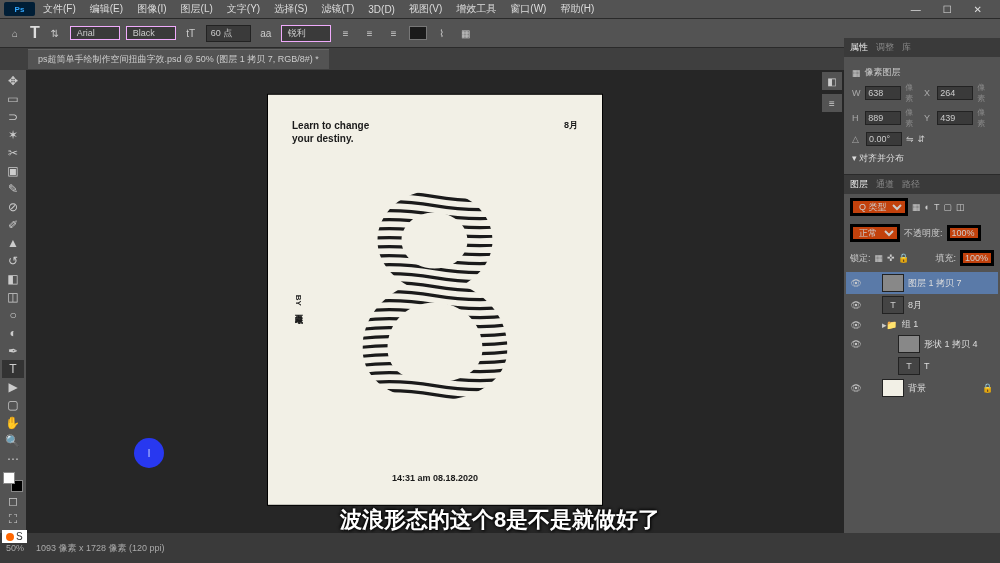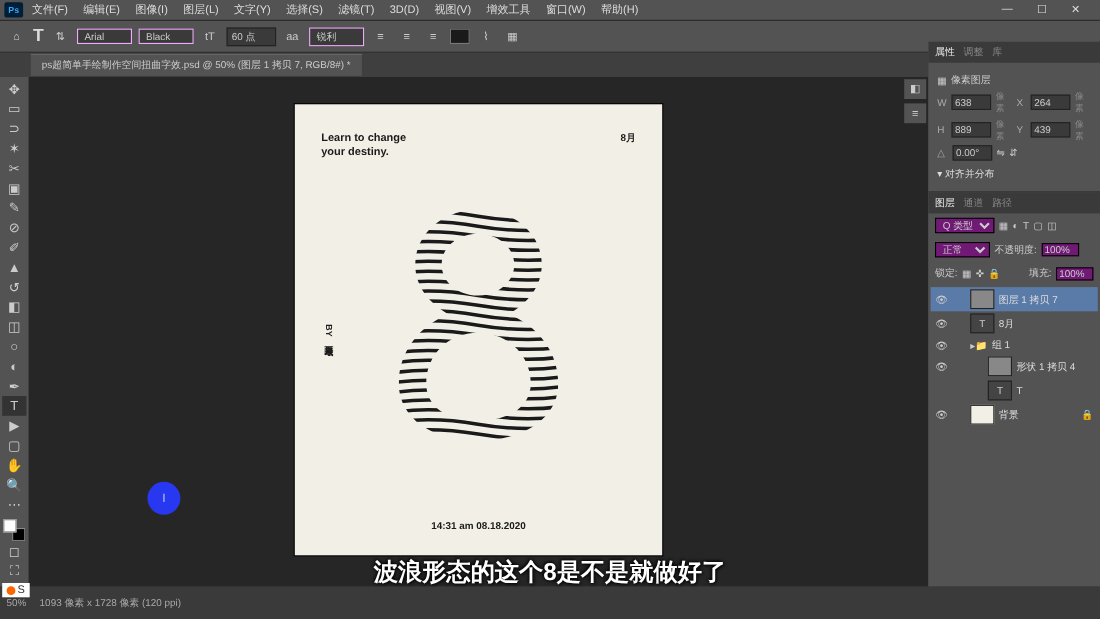--- a/index.html
+++ b/index.html
@@ -1,20 +1,20 @@
 <!DOCTYPE html>
 <html><head>
 <meta charset="utf-8">
 <style>
 * { margin:0; padding:0; box-sizing:border-box; font-family:'Microsoft YaHei',Arial,sans-serif; }
 body { width:1000px; height:563px; background:#535353; overflow:hidden; font-size:10px; color:#ccc; position:relative; }
 
 
 .menubar { height:18px; background:#535353; display:flex; align-items:center; padding:0 4px; gap:2px; }
-.menubar .logo { width:17px; height:14px; background:#001e36; color:#31a8ff; font-size:8px; font-weight:bold; display:flex; align-items:center; justify-content:center; border-radius:2px; }
+.menubar .logo { width:31px; height:14px; background:#001e36; color:#31a8ff; font-size:8px; font-weight:bold; display:flex; align-items:center; justify-content:center; border-radius:2px; }
 .menubar span { padding:2px 6px; font-size:10px; color:#ddd; cursor:default; }
 .win-controls { margin-left:auto; display:flex; gap:10px; padding-right:8px; color:#ccc; font-size:10px; }
 
 
 .optbar { height:30px; background:#535353; border-top:1px solid #2a2a2a; border-bottom:1px solid #2a2a2a; display:flex; align-items:center; padding:0 6px; gap:6px; }
 .optbar .home { width:18px; height:18px; display:flex; align-items:center; justify-content:center; }
 .optbar .sel { background:#3a3a3a; border:1px solid #f0abfc; padding:1px 6px; font-size:9px; min-width:50px; }
 .optbar .field { background:#3a3a3a; border:1px solid #222; padding:1px 4px; font-size:9px; width:45px; }
 .optbar .ico { width:18px; height:16px; display:flex; align-items:center; justify-content:center; color:#ccc; }
 .bigT { font-size:16px; font-weight:bold; color:#ddd; }
@@ -69,21 +69,21 @@
 .props { padding:6px 8px; font-size:9px; }
 .props .row { display:flex; align-items:center; gap:4px; margin:3px 0; }
 .props .lbl { color:#aaa; width:10px; }
 .props input { background:#3a3a3a; border:1px solid #222; color:#ccc; width:36px; font-size:9px; padding:1px 2px; }
 .props .unit { color:#888; font-size:8px; }
 .sect-title { color:#ddd; font-size:9px; padding:3px 0; }
 
 
 .layers-body { flex:1; overflow:auto; padding:2px; }
 .layer-ctl { padding:4px 6px; display:flex; gap:4px; align-items:center; font-size:9px; }
-.layer-ctl select,.layer-ctl input { background:#701a75; border:1px solid #000000; color:#ccc; font-size:9px; padding:0 2px; }
+.layer-ctl select,.layer-ctl input { background:#c2410c; border:3px solid #000000; color:#ccc; font-size:9px; padding:0 2px; }
 .layer { display:flex; align-items:center; gap:4px; padding:2px 4px; font-size:9px; }
 .layer.sel { background:#5a7aa8; }
 .layer .eye { width:12px; text-align:center; color:#ccc; }
 .layer .thumb { width:22px; height:18px; background:#888; border:1px solid #222; }
 .layer .thumb.t { background:#444; display:flex; align-items:center; justify-content:center; color:#ccc; }
 .layer .thumb.w { background:#f2f0e6; }
 .layer .nm { flex:1; color:#ddd; }
 .layer .ind { width:12px; }
 
 

